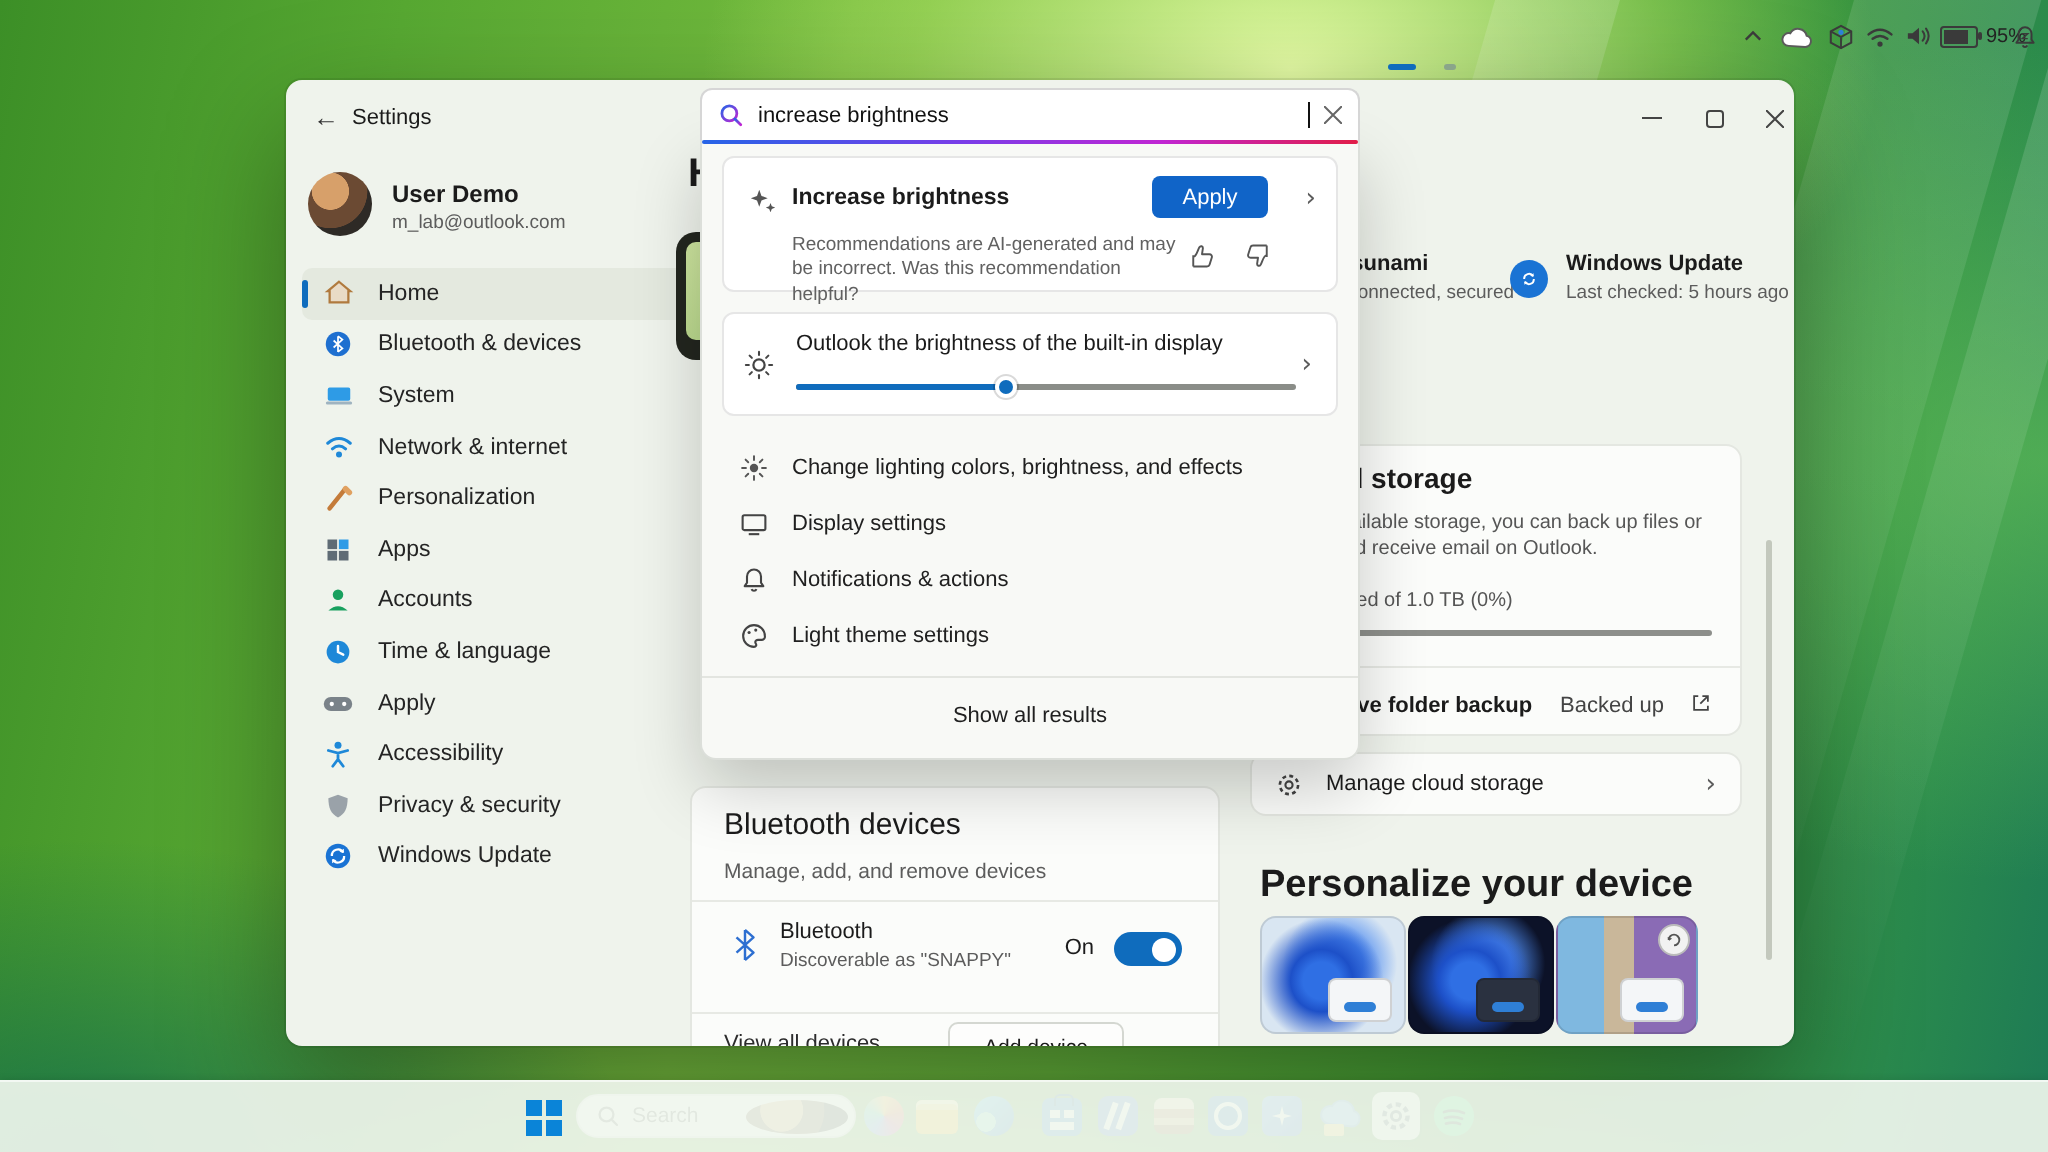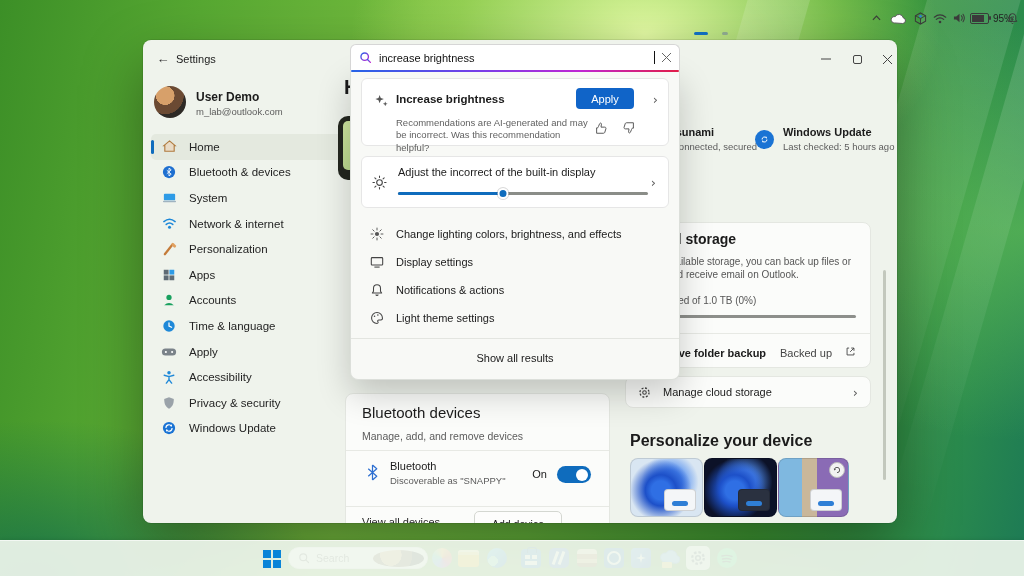--- a/index.html
+++ b/index.html
@@ -59,21 +59,21 @@
   .cl-u{left:16px;top:72px;font-size:10px;color:#565656;}
   .cl-bar{left:16px;top:92px;width:214px;height:3px;border-radius:2px;background:#8d8f8b;}
   .cl-div{left:0;top:110px;width:100%;height:1px;background:#e7e9e4;}
   .cl-bl{left:16px;top:124px;font-size:11px;font-weight:bold;}
   .cl-bs{right:38px;top:124px;font-size:11px;color:#444;}
   .cl-ext{right:14px;top:123px;color:#444;}
   #managecard{left:482px;top:336px;width:246px;height:32px;display:flex;align-items:center;padding:0 12px;gap:12px;}
   #managecard .lbl{font-size:11px;flex:1;}
   .chev{color:#5c5c5c;font-size:13px;font-family:"DejaVu Sans",sans-serif;}
 
-  .pz-h{left:487px;top:392px;font-size:16px;font-weight:bold;}
+  .pz-h{left:487px;top:392px;font-size:19px;font-weight:bold;}
   .thumb{top:418px;height:57px;border-radius:8px;overflow:hidden;border:1px solid rgba(0,0,0,.12);}
   .minibar{position:absolute;right:6px;bottom:5px;width:30px;height:20px;border-radius:4px;background:#f4f6f8;border:1px solid rgba(0,0,0,.15);}
   .minibar::after{content:"";position:absolute;left:7px;bottom:4px;width:16px;height:5px;border-radius:3px;background:#2f7fd6;}
   .minibar.dark{background:#2a3140;}
   .bloom{position:absolute;inset:0;
     background:radial-gradient(circle at 42% 55%, #2f6fe4 0 18%, #1d50c8 30%, transparent 60%),
                radial-gradient(circle at 55% 40%, #4f8cf0 0 22%, transparent 55%);}
   .badge{position:absolute;right:3px;top:3px;width:14px;height:14px;border-radius:50%;background:#f2f2f2;
     border:1px solid #bbb;display:flex;align-items:center;justify-content:center;color:#555;}
 
@@ -433,21 +433,21 @@
                 <line x1="8" y1="13.4" x2="8" y2="15"></line>
                 <line x1="1" y1="8" x2="2.6" y2="8"></line>
                 <line x1="13.4" y1="8" x2="15" y2="8"></line>
                 <line x1="3" y1="3" x2="4.2" y2="4.2"></line>
                 <line x1="11.8" y1="11.8" x2="13" y2="13"></line>
                 <line x1="3" y1="13" x2="4.2" y2="11.8"></line>
                 <line x1="11.8" y1="4.2" x2="13" y2="3"></line>
               </g>
             </svg>
         </span>
-        <span class="abs res2-t">Adjust the incorrect of the built-in display</span>
+        <span class="abs res2-t">Outlook the brightness of the built-in display</span>
         <div class="abs slider">
           <div class="track"></div>
           <div class="fill" style="width: 42%;"></div>
           <div class="sthumb" style="left: 42%;"></div>
         </div>
         <span class="abs chev" style="right:12px;top:18px;">›</span>
       </div>
 
       <div class="mlist">
         <div class="mitem">

